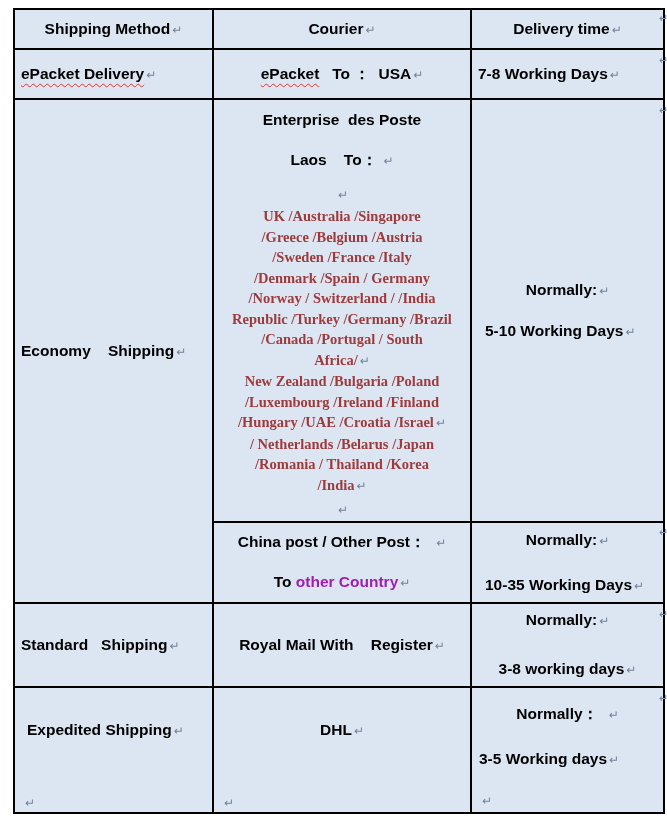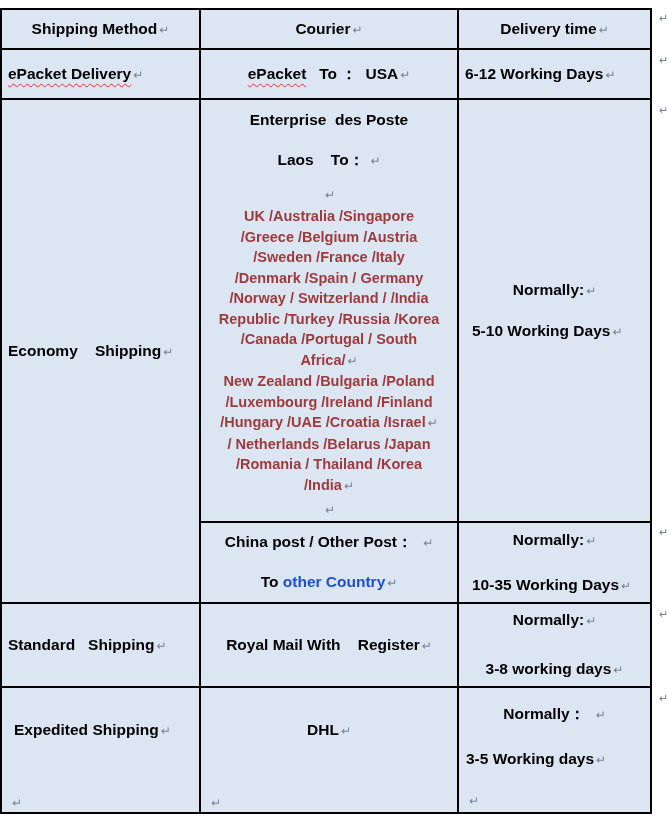--- a/index.html
+++ b/index.html
@@ -7,21 +7,21 @@
   .page {
     position: relative;
     width: 667px; height: 820px;
     background: #ffffff;
     font-family: "Liberation Sans", sans-serif;
     font-weight: bold;
     color: #000000;
     overflow: hidden;
   }
   table.ship {
-    position: absolute; left: 0; top: 8px;
+    position: absolute; left: 13px; top: 8px;
     width: 650px;
     border-collapse: collapse;
     table-layout: fixed;
   }
   table.ship td, table.ship th {
     border: 2px solid #000000;
     background: #dbe6f2;
     font-size: 15.5px;
     vertical-align: middle;
     padding: 0 6px;
@@ -60,23 +60,24 @@
 
   
   .eco-courier { vertical-align: top; padding-top: 10px; text-align: center; }
   .eco-head { line-height: 40px; font-size: 15.5px; text-align: center; }
   .mark-line { line-height: 25px; height: 25px; }
   .red-list {
     color: #9e3a3c;
     font-size: 14.5px;
     line-height: 20.5px;
     text-align: center;
+    font-family: Liberation Serif, serif;
   }
   .cl { display: block; white-space: pre-wrap; }
-  .red { color: #1d4ed8; }
+  .red { color: #a21caf; }
 
   
   .dl-lbl { text-align: center; line-height: 18px; }
   .gap40 { margin-bottom: 22px; }
   .gap45 { margin-bottom: 26px; }
   .gap48 { margin-bottom: 30px; }
   .dl-days { line-height: 18px; }
 
   
   .cp-l1 { text-align: center; margin-bottom: 21px; line-height: 18px; }
@@ -113,36 +114,36 @@
     <tbody>
         <tr class="r-header">
       <th><span class="t">Shipping Method</span><span class="pm">↵</span></th>
       <th><span class="t">Courier</span><span class="pm">↵</span></th>
       <th><span class="t">Delivery time</span><span class="pm">↵</span></th>
     </tr>
 
     <tr class="r-epacket">
       <td class="method-cell"><span class="t sq">ePacket Delivery</span><span class="pm">↵</span></td>
       <td class="center"><span class="t sq">ePacket</span><span class="t">   To ：  USA</span><span class="pm">↵</span></td>
-      <td class="leftpad"><span class="t">6-12 Working Days</span><span class="pm">↵</span></td>
+      <td class="leftpad"><span class="t">7-8 Working Days</span><span class="pm">↵</span></td>
     </tr>
 
     <tr class="r-eco">
       <td class="method-cell" rowspan="2"><span class="t">Economy    Shipping</span><span class="pm">↵</span></td>
       <td class="eco-courier">
         <div class="eco-head"><span class="t">Enterprise  des Poste</span></div>
         <div class="eco-head"><span class="t">Laos    To： </span><span class="pm">↵</span></div>
         <div class="mark-line"><span class="pm">↵</span></div>
         <div class="red-list">
           <span class="cl">UK /Australia /Singapore</span>
           <span class="cl">/Greece /Belgium /Austria</span>
           <span class="cl">/Sweden /France /Italy</span>
           <span class="cl">/Denmark /Spain / Germany</span>
           <span class="cl">/Norway / Switzerland / /India</span>
-          <span class="cl">Republic /Turkey /Russia /Korea</span>
+          <span class="cl">Republic /Turkey /Germany /Brazil</span>
           <span class="cl">/Canada /Portugal / South</span>
           <span class="cl"><span class="t">Africa/</span><span class="pm">↵</span></span>
           <span class="cl">New Zealand /Bulgaria /Poland</span>
           <span class="cl">/Luxembourg /Ireland /Finland</span>
           <span class="cl"><span class="t">/Hungary /UAE /Croatia /Israel</span><span class="pm">↵</span></span>
           <span class="cl">/ Netherlands /Belarus /Japan</span>
           <span class="cl">/Romania / Thailand /Korea</span>
           <span class="cl"><span class="t">/India</span><span class="pm">↵</span></span>
         </div>
         <div class="mark-line"><span class="pm">↵</span></div>

